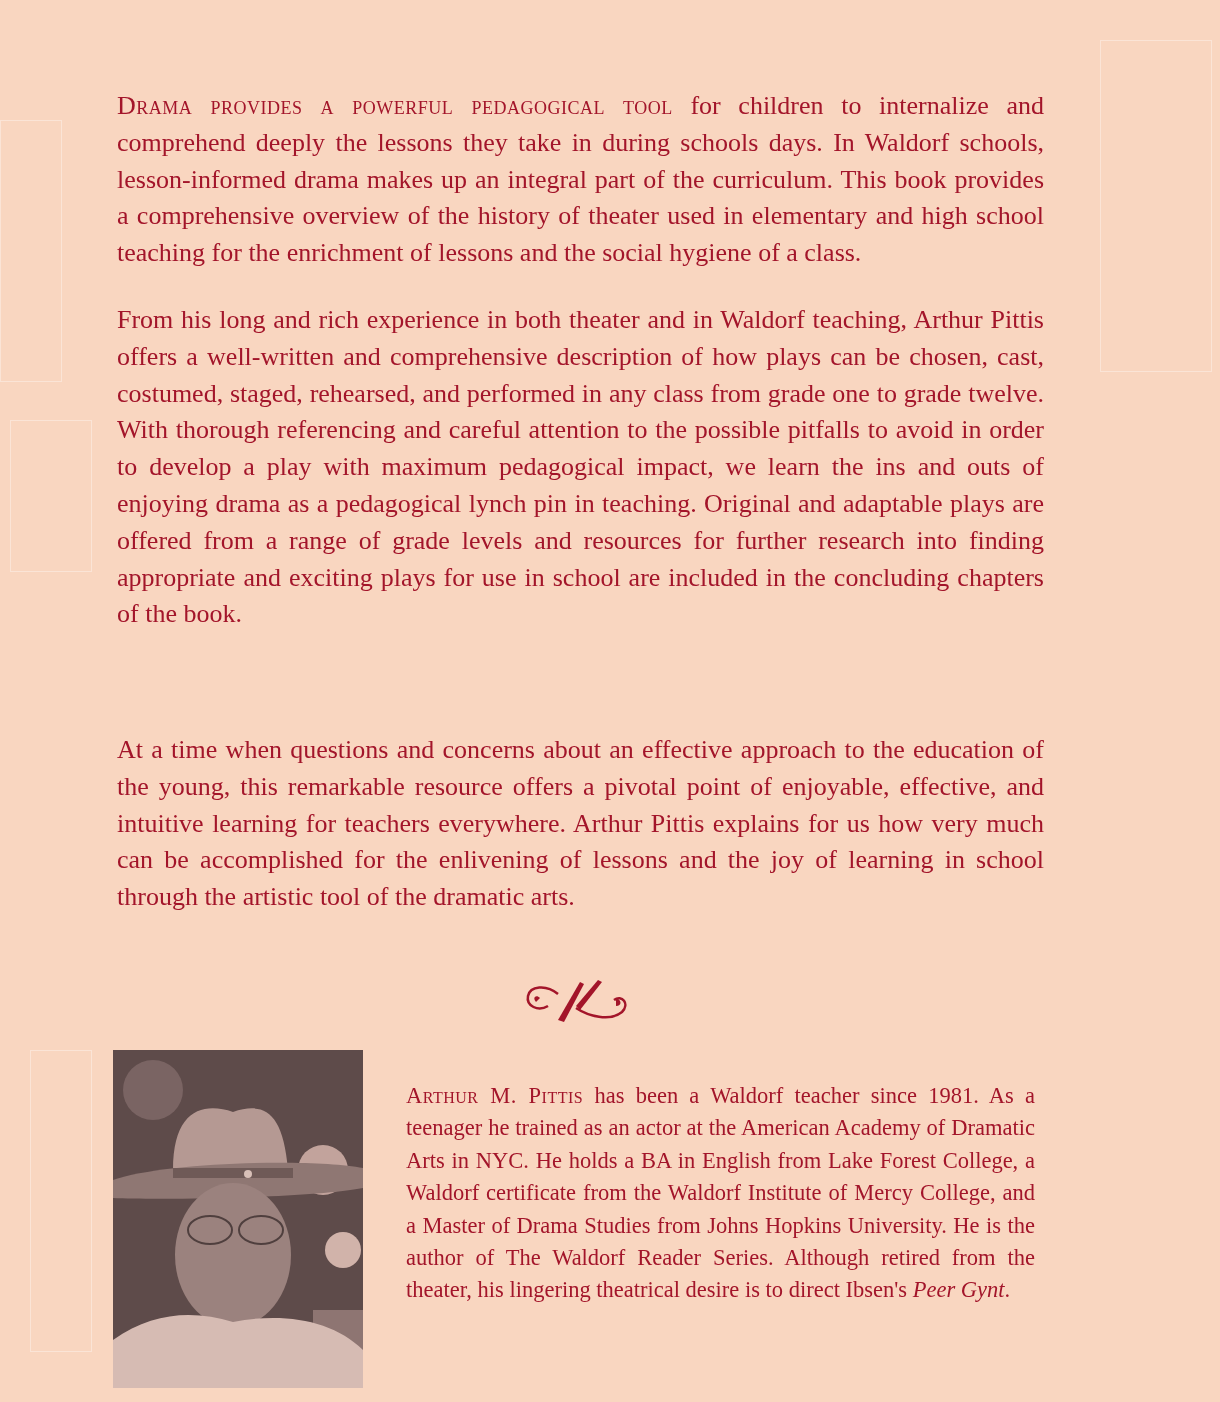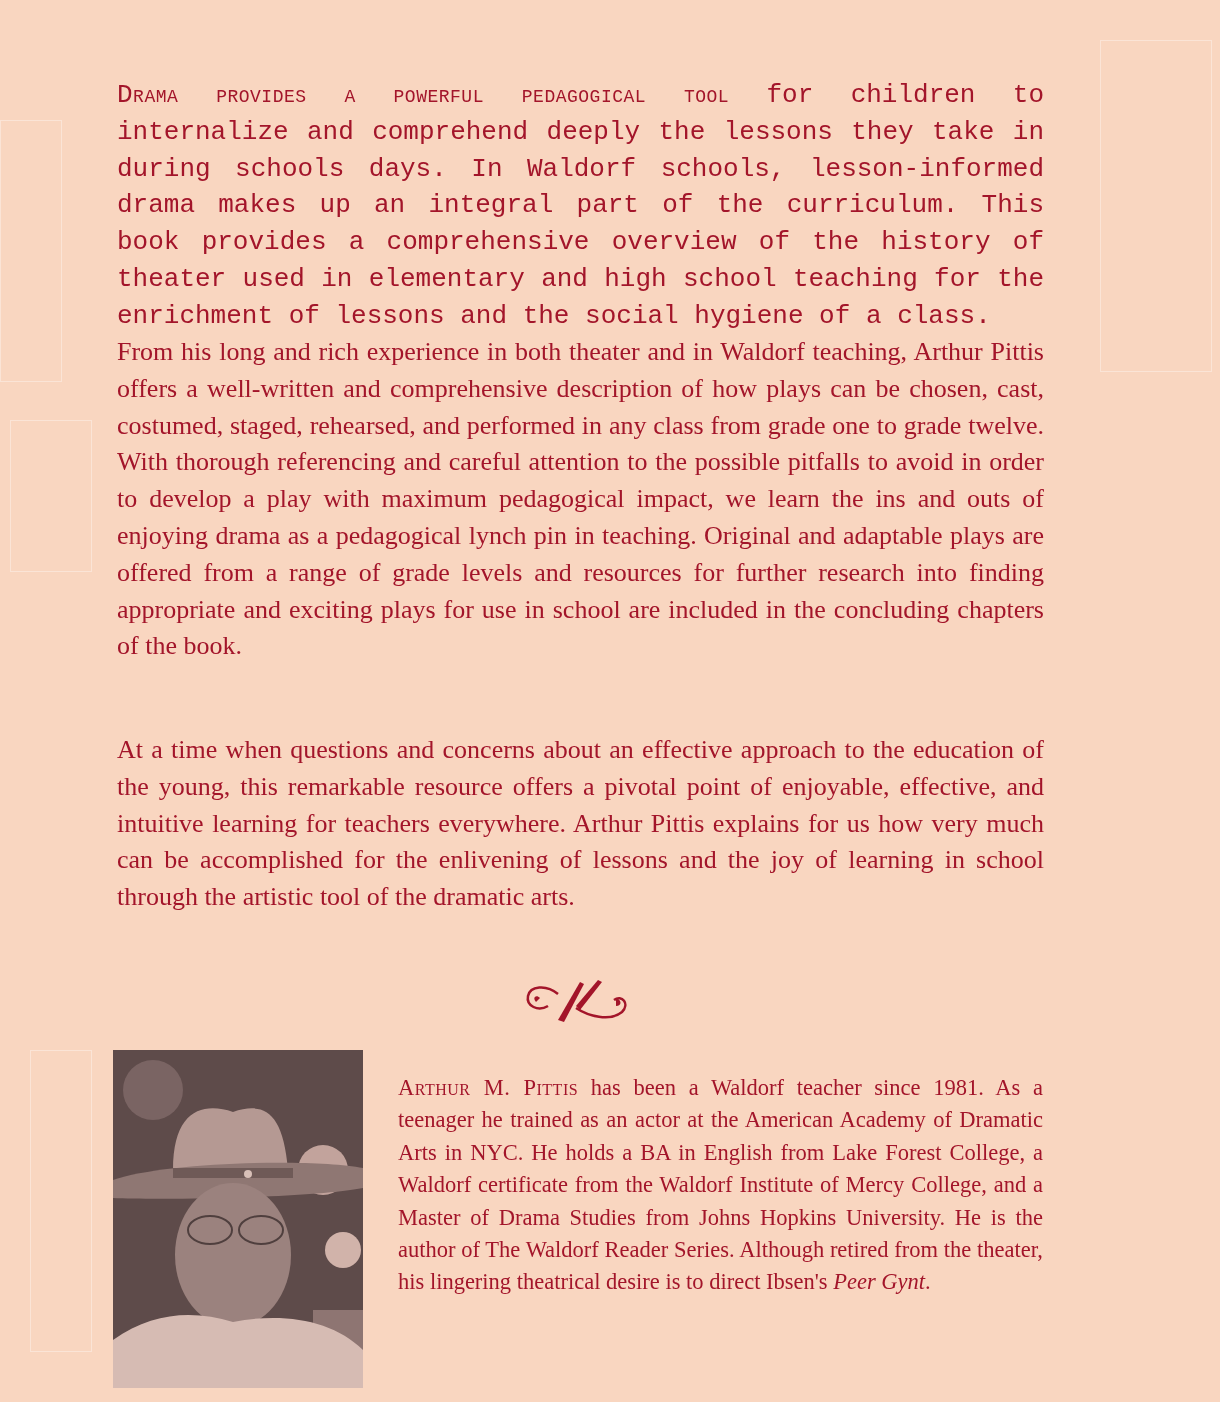--- a/index.html
+++ b/index.html
@@ -10,35 +10,35 @@
     font-family:"Liberation Serif","DejaVu Serif",serif;
     color:#a3152a;
   }
   .sketch { position:absolute; border:1px solid rgba(255,255,255,0.35); }
   .body-text {
     position:absolute; left:117px; width:927px;
     font-size:26px; line-height:36.8px;
     text-align:justify;
   }
   .body-text p { margin:0; }
-  .p1 { top:77px;font-family:Liberation Mono, monospace; }
-  .p2 { top:334px; }
+  .p1 { top:88px; }
+  .p2 { top:302px; }
   .p3 { top:732px; }
   .sc { font-variant:small-caps; letter-spacing:0.5px; }
   .ornament { position:absolute; left:518px; top:968px; width:120px; height:60px; }
   .photo {
     position:absolute; left:113px; top:1050px; width:250px; height:338px;
     background:linear-gradient(180deg,#6e5a58 0%,#7d6865 35%,#a28a85 55%,#c9ada5 80%,#d8bcb3 100%);
     overflow:hidden;
   }
   .bio {
     position:absolute; left:398px; top:1072px; width:645px;
     font-size:22.5px; line-height:32.4px; text-align:justify;
   }
-  .bio p { margin:0; }
+  .bio p { margin:8px; }
   .bio em { font-style:italic; }
 </style>
 </head>
 <body>
 
 <div class="sketch" style="left:0;top:120px;width:60px;height:260px;"></div>
 <div class="sketch" style="left:10px;top:420px;width:80px;height:150px;"></div>
 <div class="sketch" style="left:1100px;top:40px;width:110px;height:330px;"></div>
 <div class="sketch" style="left:30px;top:1050px;width:60px;height:300px;"></div>
 

